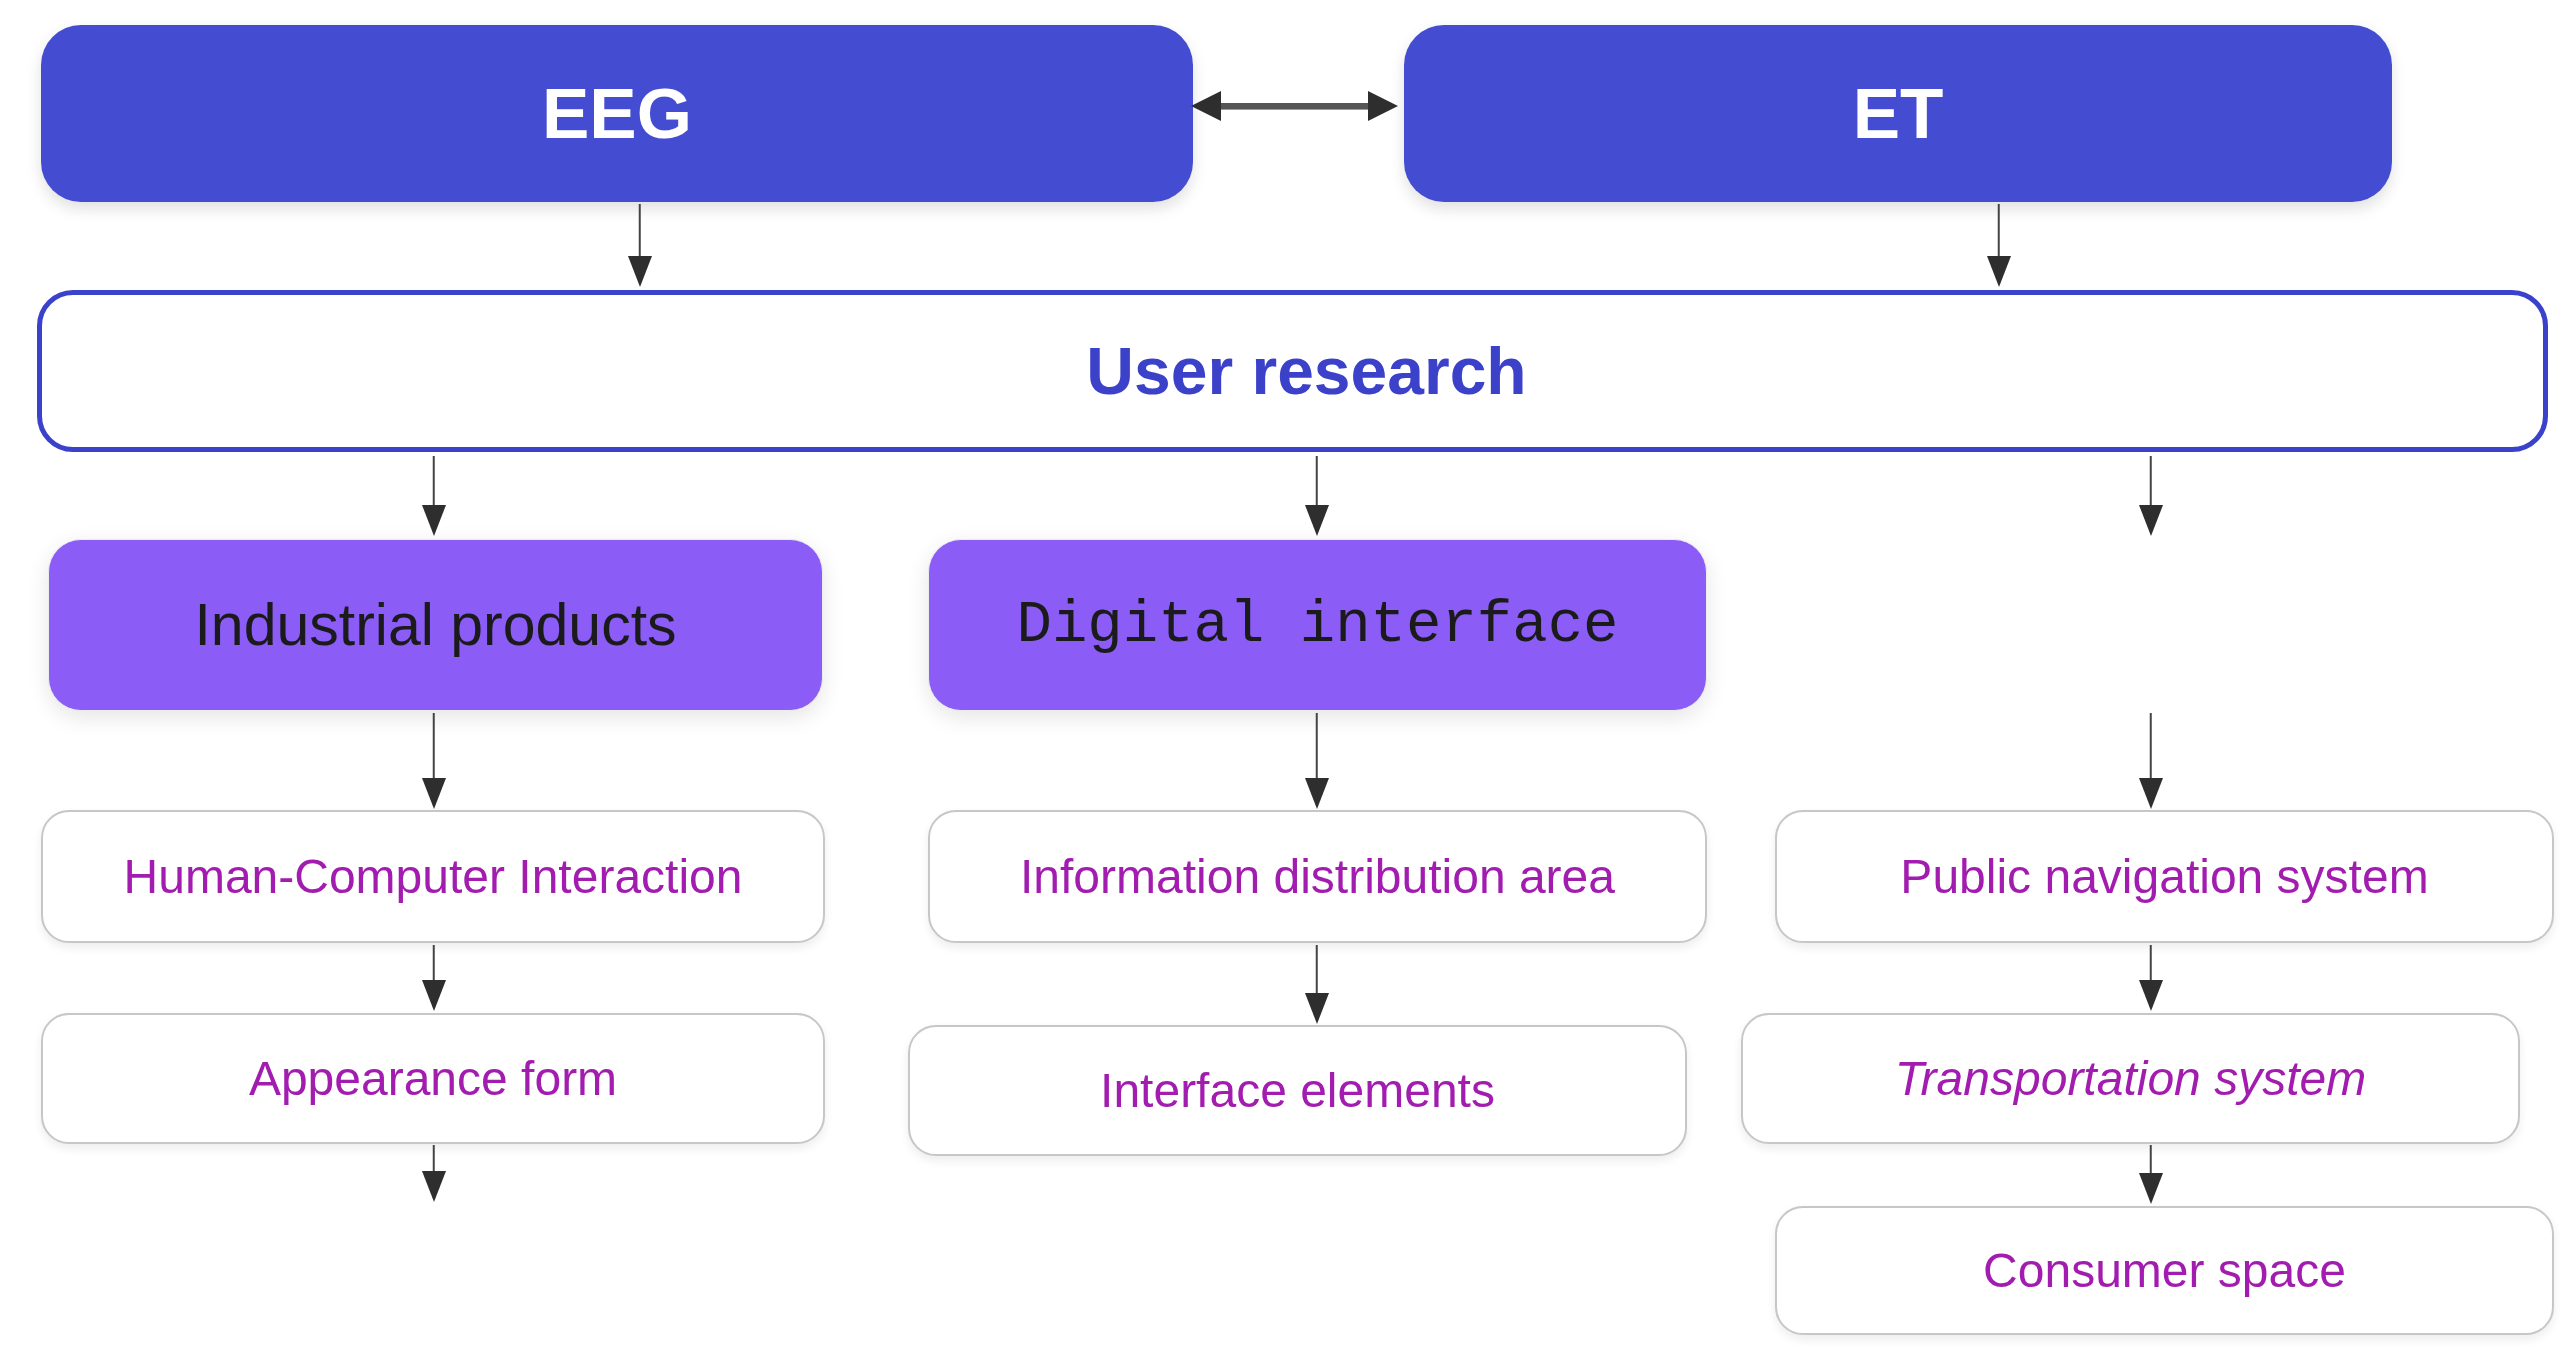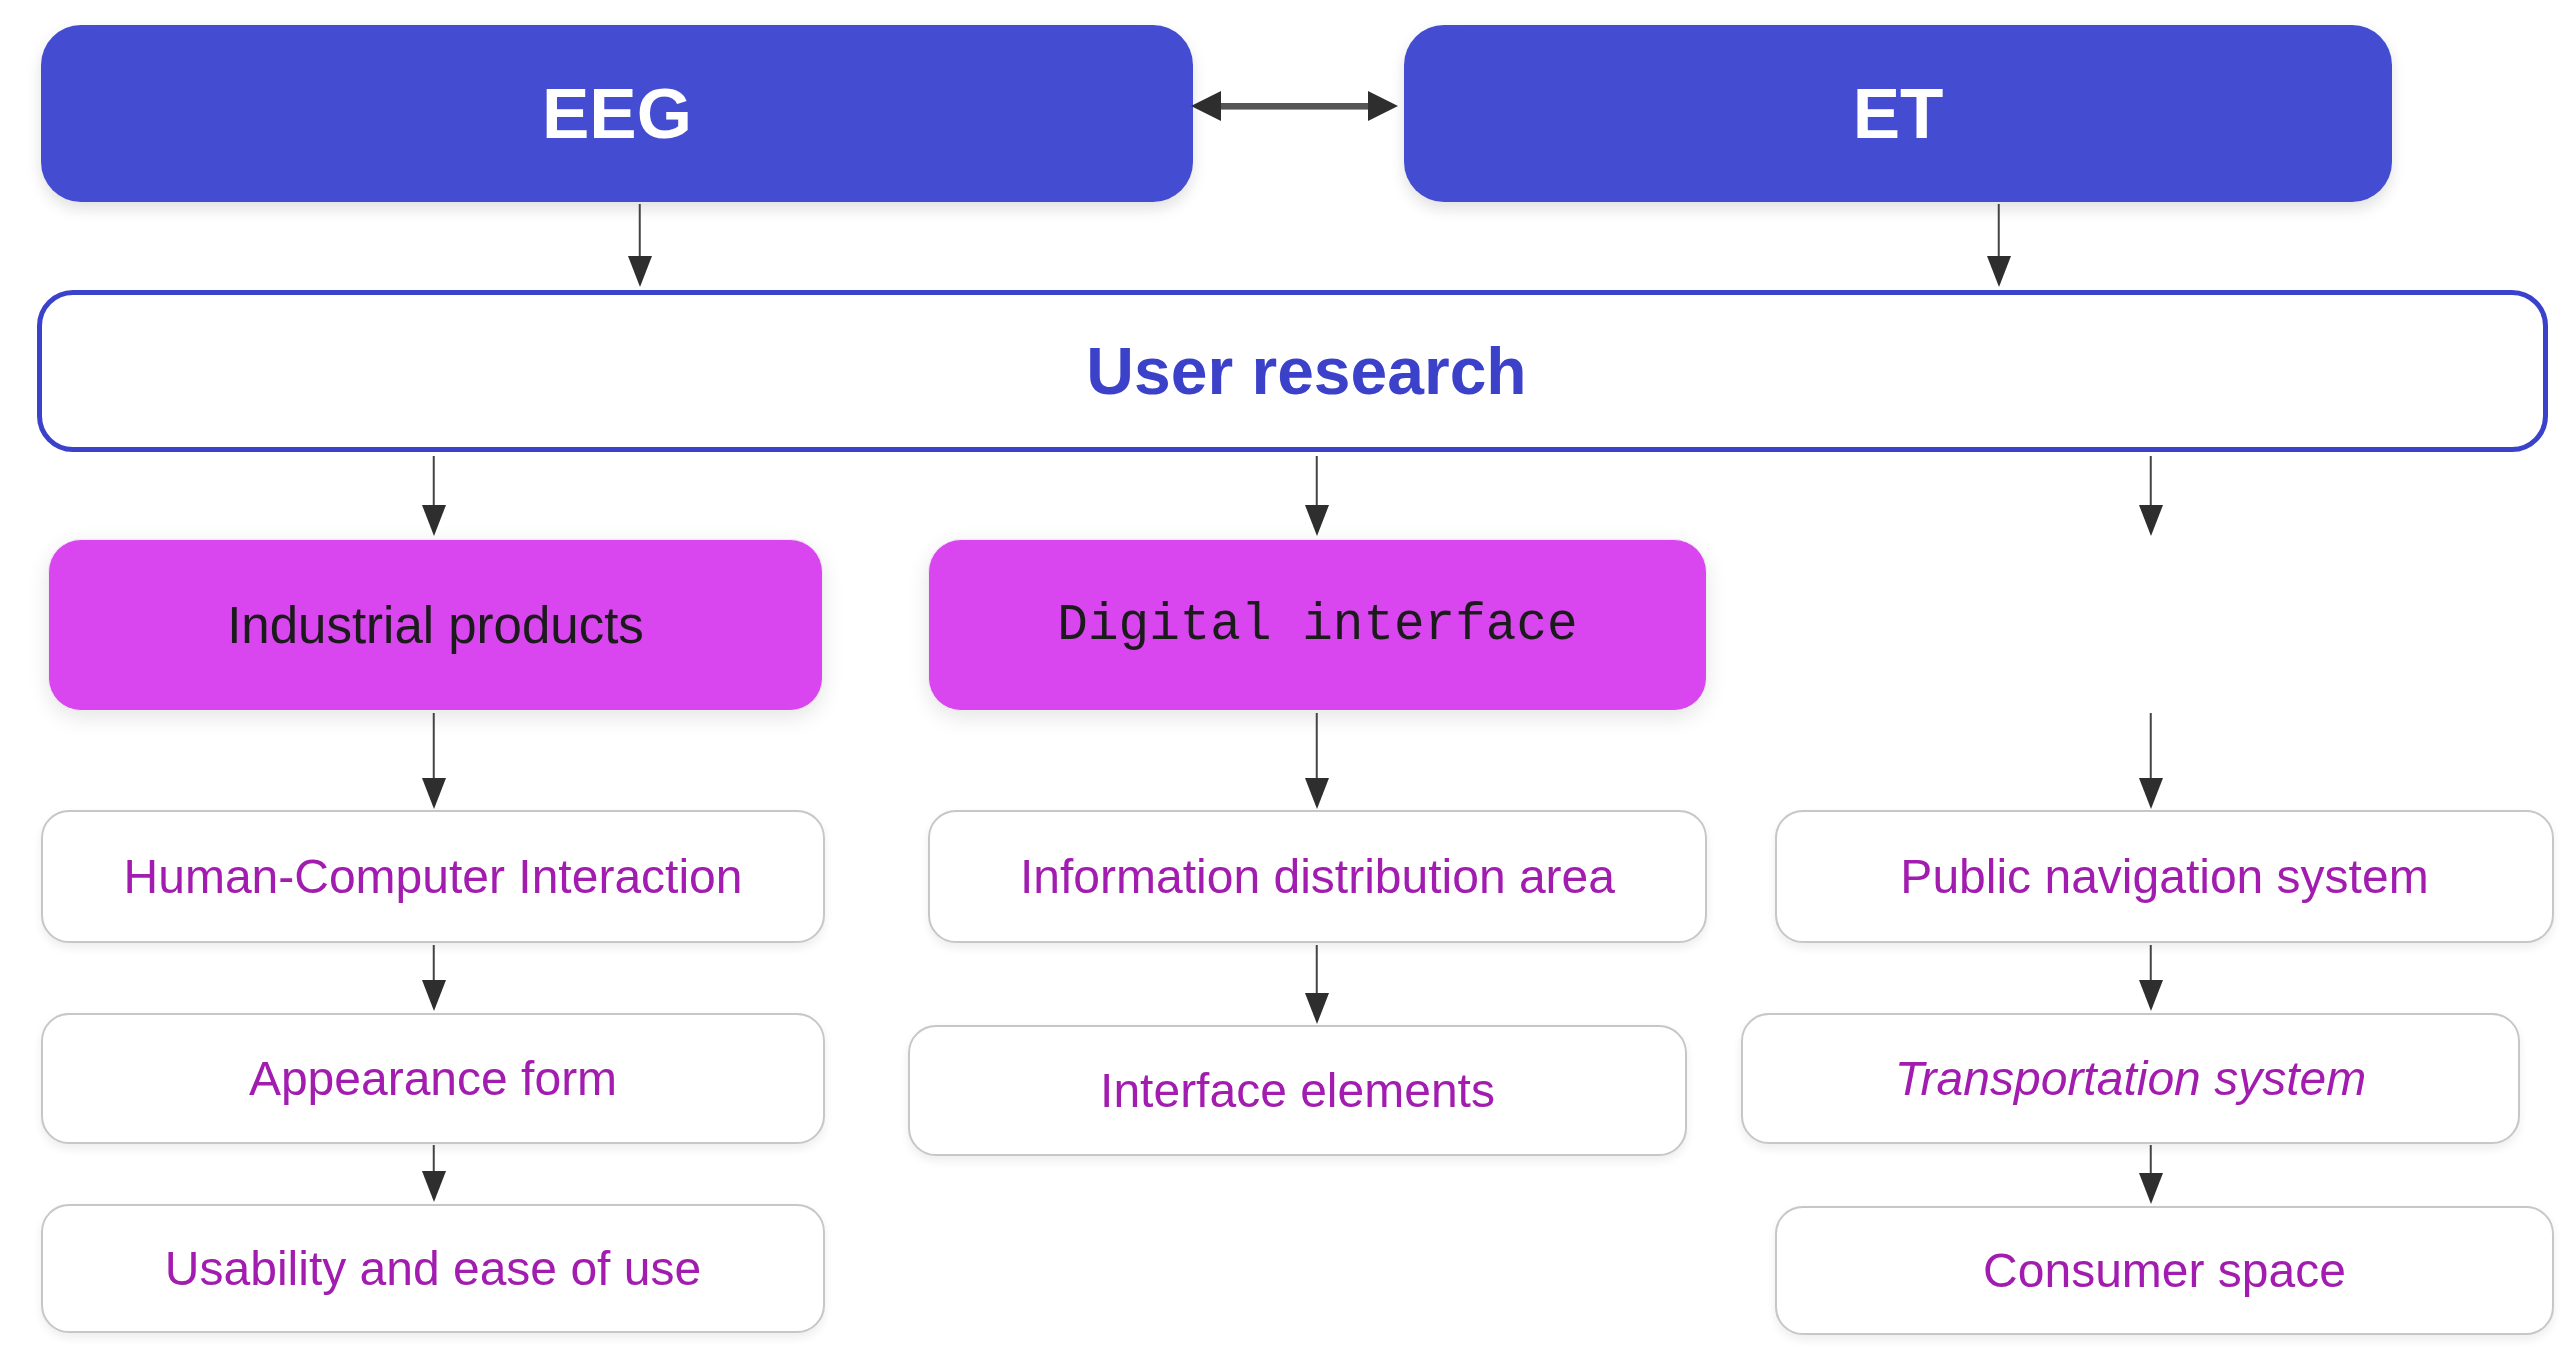--- a/index.html
+++ b/index.html
@@ -24,25 +24,25 @@
     box-shadow:0 6.6px 15px rgba(0,0,0,0.12);
   }
   .node-hub {
     background:#ffffff;
     border:5px solid #3A41CB;
     border-radius:36px;
     color:#3B41C9;
     font-size:66px; font-weight:bold;
   }
   .node-header {
-    background:#d946ef;
+    background:#8b5cf6;
     border:0.8px solid #ededed;
     border-radius:33px;
     color:#1b1b1b;
-    font-size:51px;
+    font-size:59px;
     box-shadow:0 6.6px 21.5px rgba(0,0,0,0.10);
   }
   .node-item {
     background:#ffffff;
     border:2.5px solid #c7c7c7;
     border-radius:28px;
     color:#a21caf;
     font-size:48px;
     box-shadow:0 4.1px 10px rgba(0,0,0,0.07);
   }
@@ -135,21 +135,18 @@
   <div class="node node-item" style="left:908px; top:1025px; width:779px; height:131px;">
     <span>Interface elements</span>
   </div>
   <div class="node node-item" style="left:1741px; top:1013px; width:779px; height:131px;font-style:italic;">
     <span>Transportation system</span>
   </div>
 
   <div class="varrow" style="left:421px; top:1145px; height:57px;"></div>
   <div class="varrow" style="left:2138px; top:1145px; height:59px;"></div>
 
-  <div class="node node-item" style="left:41px; top:1204px; width:784px; height:129px;">
-    <span>Usability and ease of use</span>
-  </div>
   <div class="node node-item" style="left:1775px; top:1206px; width:779px; height:129px;">
     <span>Consumer space</span>
   </div>
 
 </div>
 
 
 </body></html>

